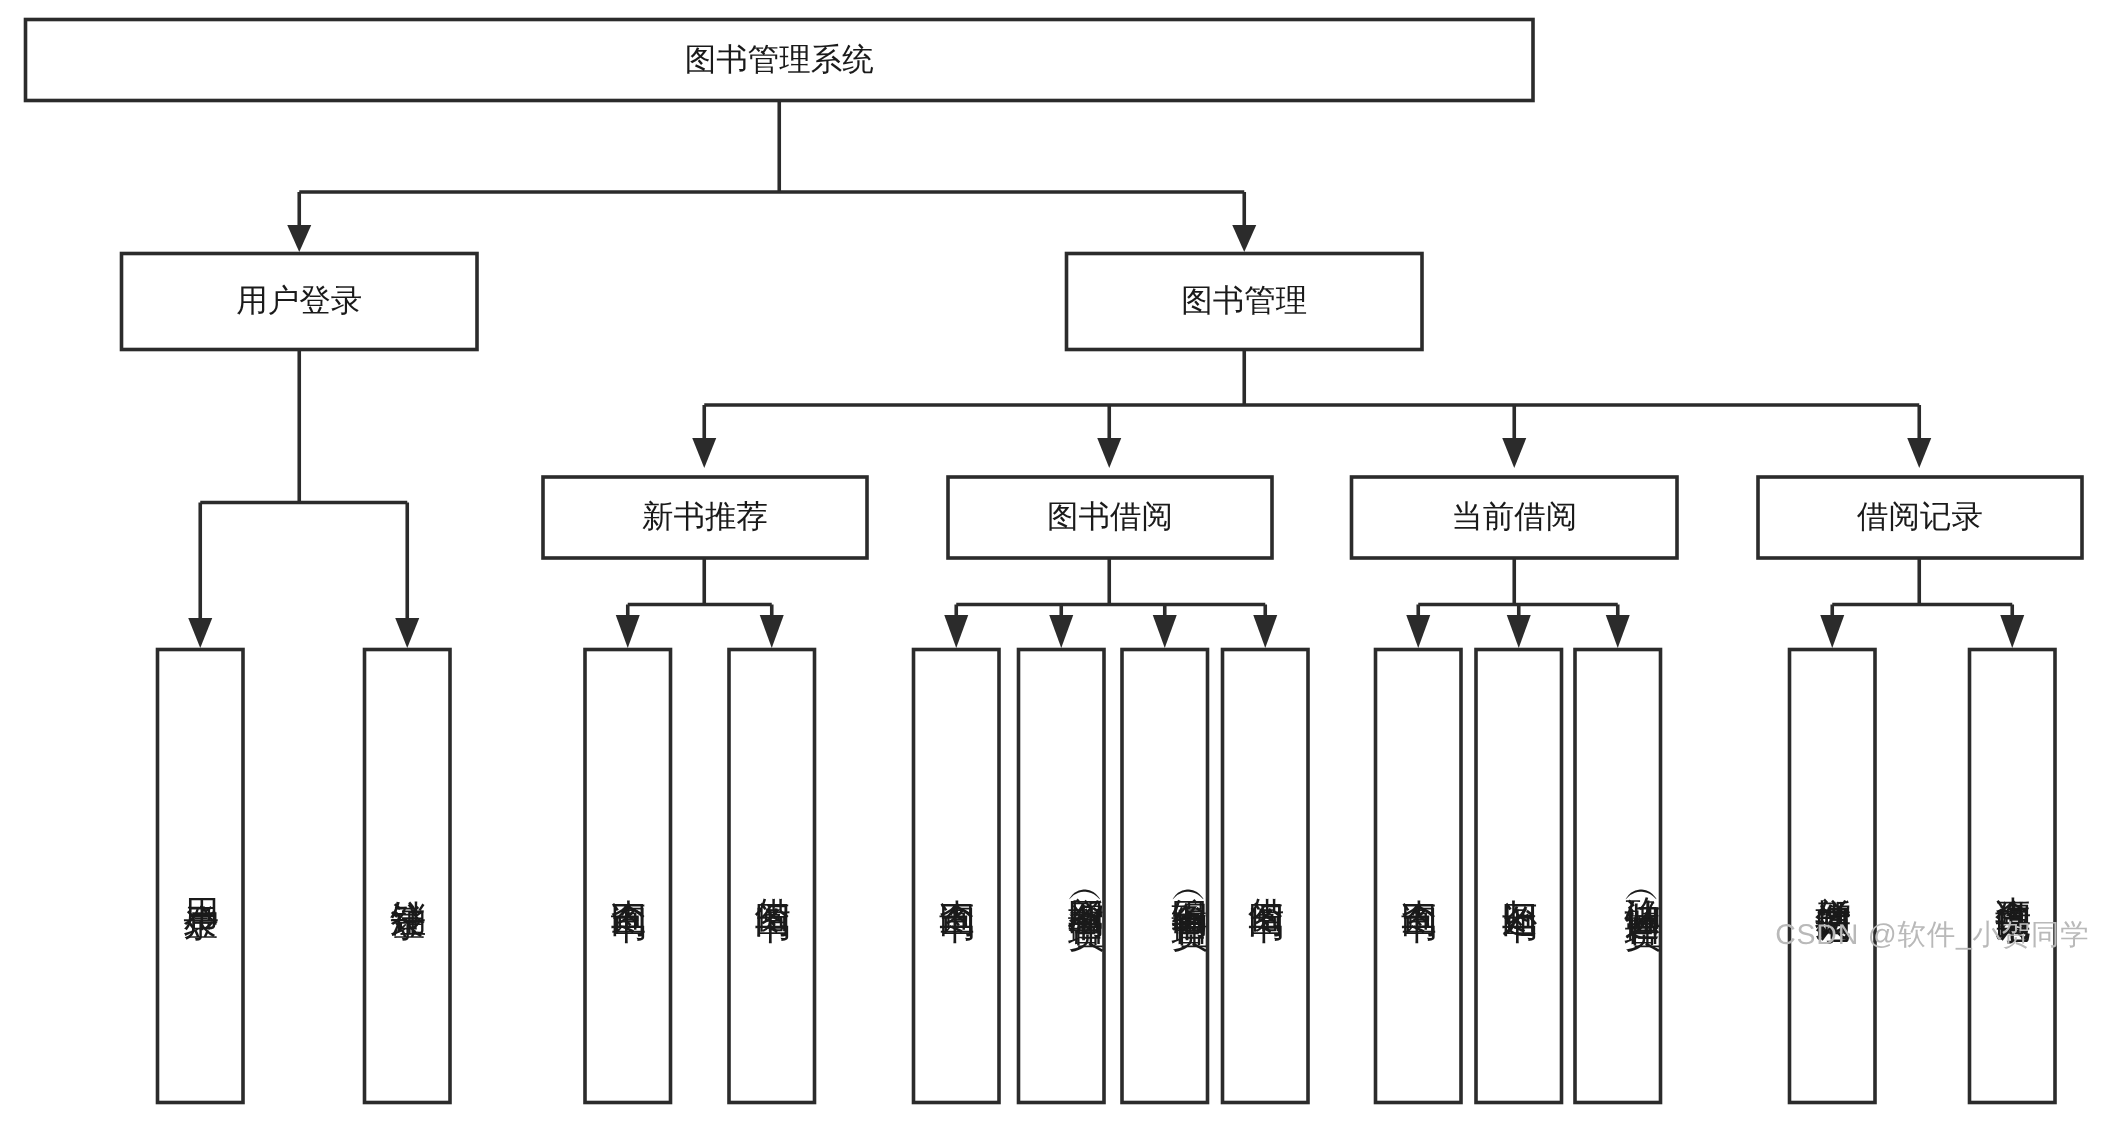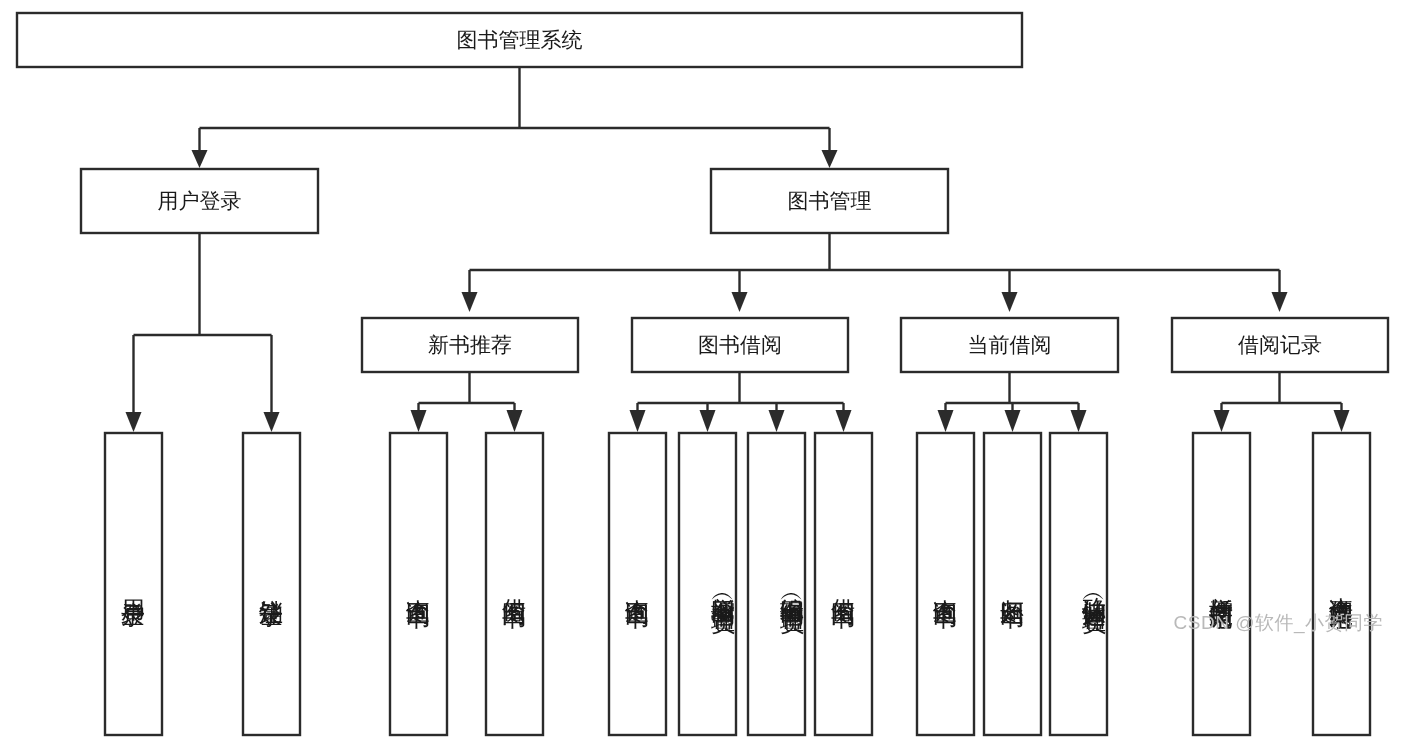--- a/index.html
+++ b/index.html
@@ -60,21 +60,21 @@
     display: flex;
     align-items: center;
     justify-content: center;
     text-align: center;
     white-space: nowrap;
     pointer-events: none;
     user-select: none;
   }
   .watermark {
     position: absolute;
-    right: 22px;
+    right: 12px;
     bottom: 4px;
     font-family: "Liberation Sans", "DejaVu Sans", sans-serif;
     font-size: 19px;
     color: #b9b9b9;
     white-space: nowrap;
     letter-spacing: 0.5px;
   }
 </style>
 </head>
 <body>

